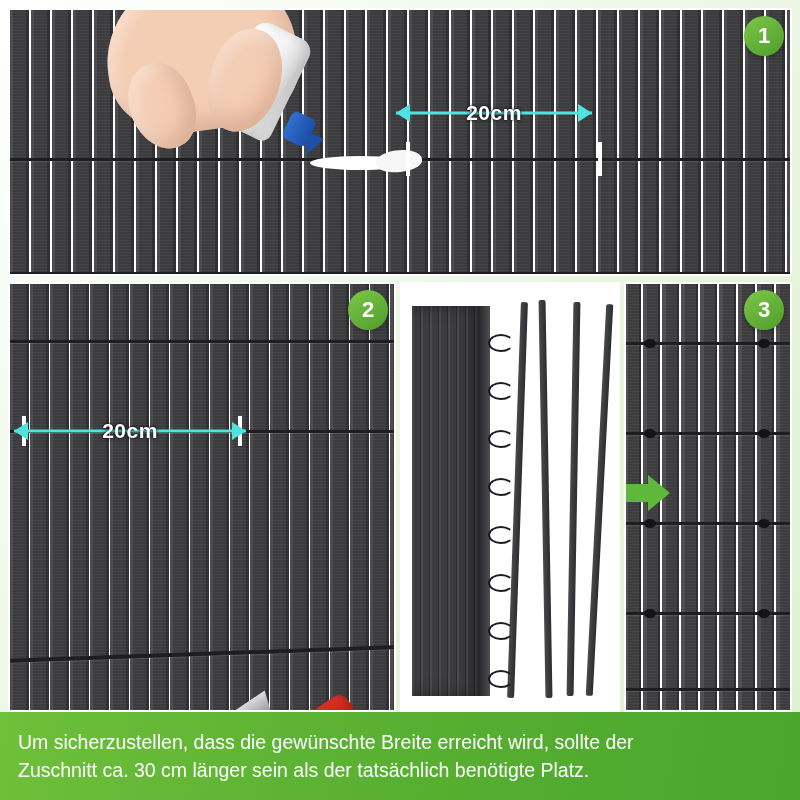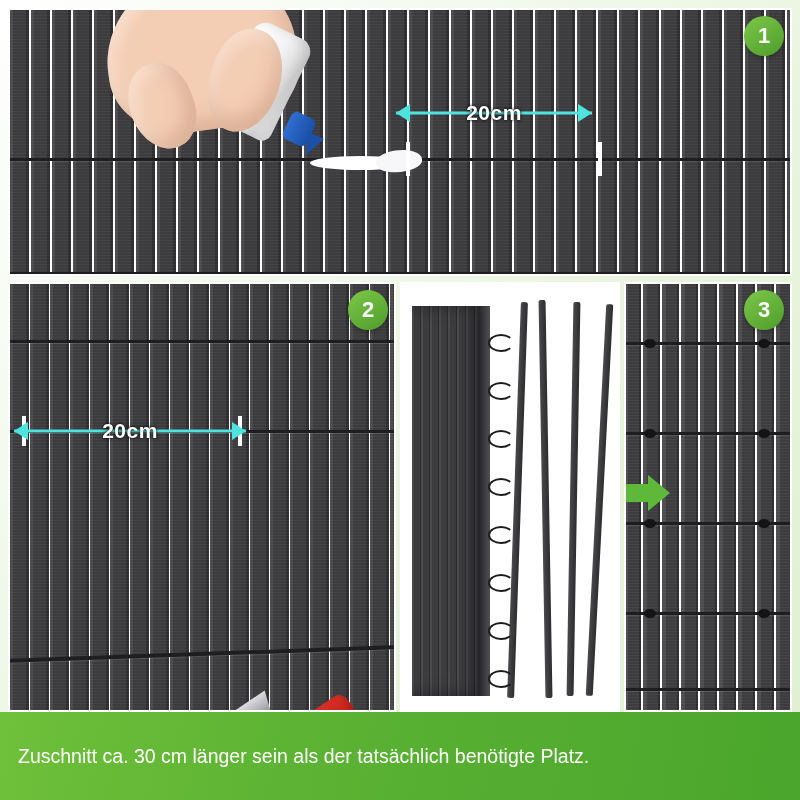--- a/index.html
+++ b/index.html
@@ -468,16 +468,17 @@
     <div class="knot" style="left:18px; top:325px;"></div>
     <div class="knot" style="left:132px; top:325px;"></div>
   </div>
 
   <div class="badge" id="badge3">
     <span>3</span>
   </div>
 
   <div id="caption-bg"></div>
   <div id="caption">
+    <div class="line">Um sicherzustellen, dass die gewünschte Breite erreicht wird, sollte der</div>
     <div class="line">Zuschnitt ca. 30 cm länger sein als der tatsächlich benötigte Platz.</div>
   </div>
 
 </div>
 
 </body></html>

